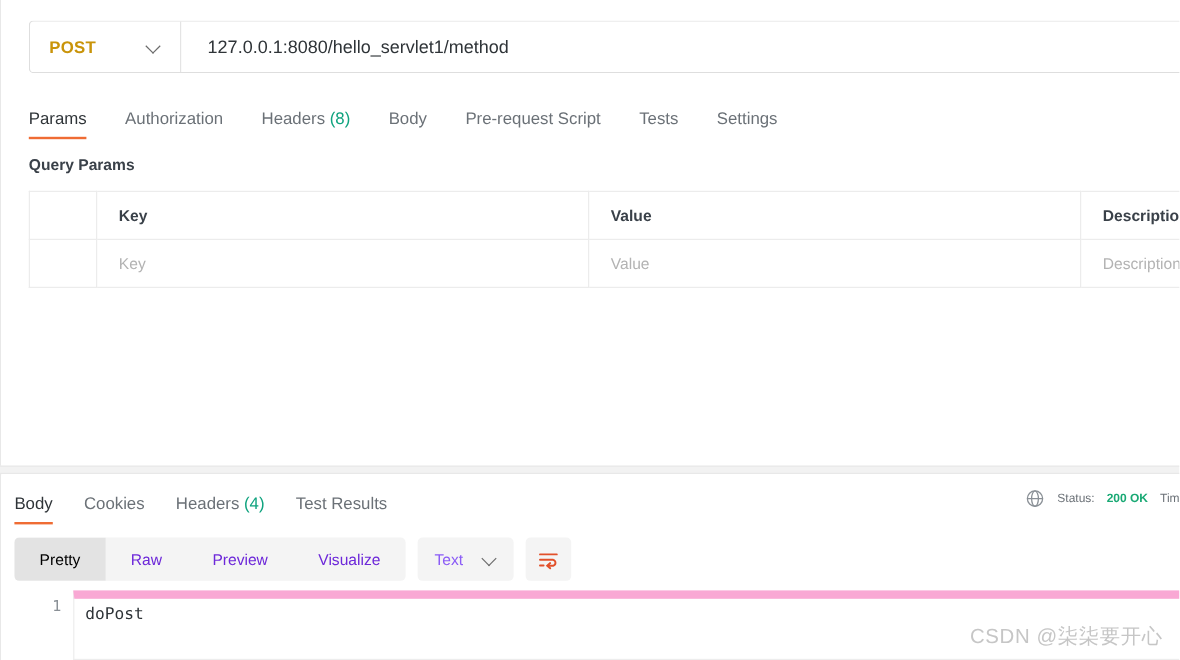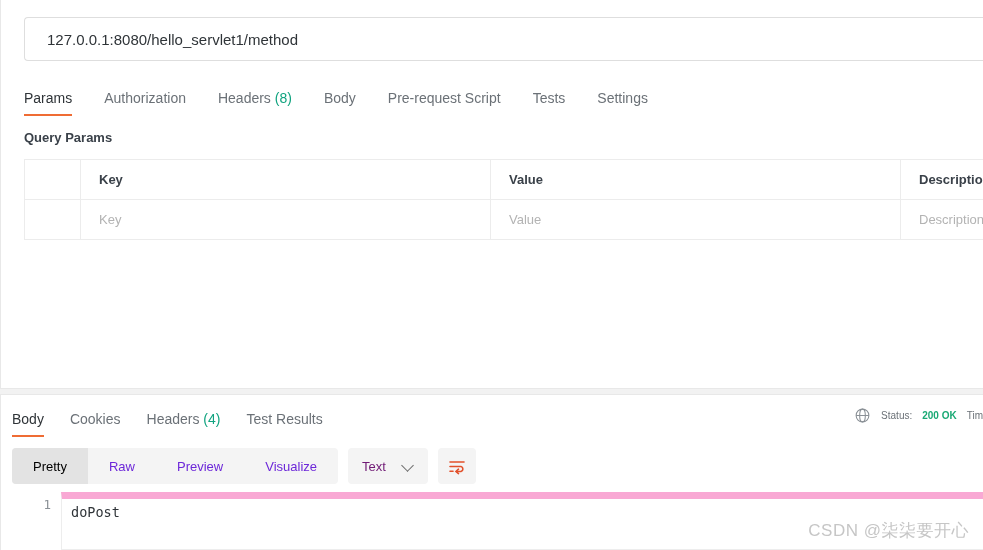--- a/index.html
+++ b/index.html
@@ -272,21 +272,21 @@
 
   .format-select {
     display: flex;
     align-items: center;
     gap: 16px;
     height: 36px;
     padding: 0 14px;
     background: #f4f4f4;
     border-radius: 4px;
     font-size: 13px;
-    color: #701a75;
+    color: #8b5cf6;
     cursor: pointer;
   }
 
   .wrap-btn {
     display: flex;
     align-items: center;
     justify-content: center;
     width: 38px; height: 36px;
     background: #f4f4f4;
     border-radius: 4px;
@@ -349,20 +349,24 @@
 
 <div class="app">
 
   <div class="left-edge"></div>
 
   <div class="request-pane">
 
     <div class="url-row">
       <div class="url-box">
 
+        <div class="method-select">
+          <span class="method-label">POST</span>
+          <span class="chev"></span>
+        </div>
 
         <input class="url-input" type="text" value="127.0.0.1:8080/hello_servlet1/method" style="">
       </div>
     </div>
 
     <div class="req-tabs">
       <div class="tab active">
         <span>Params</span>
       </div>
       <div class="tab">

